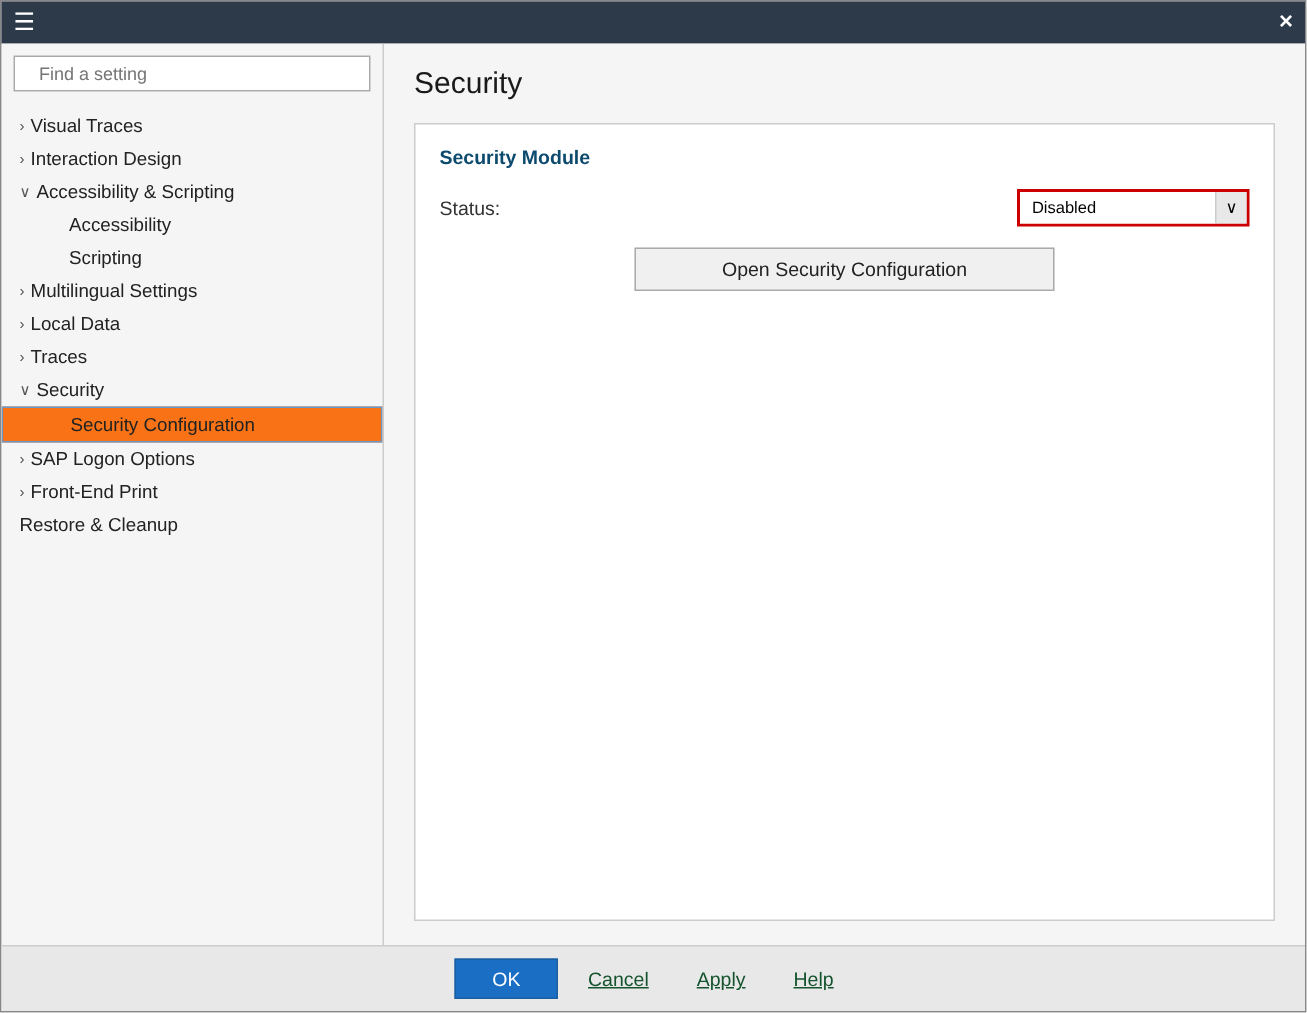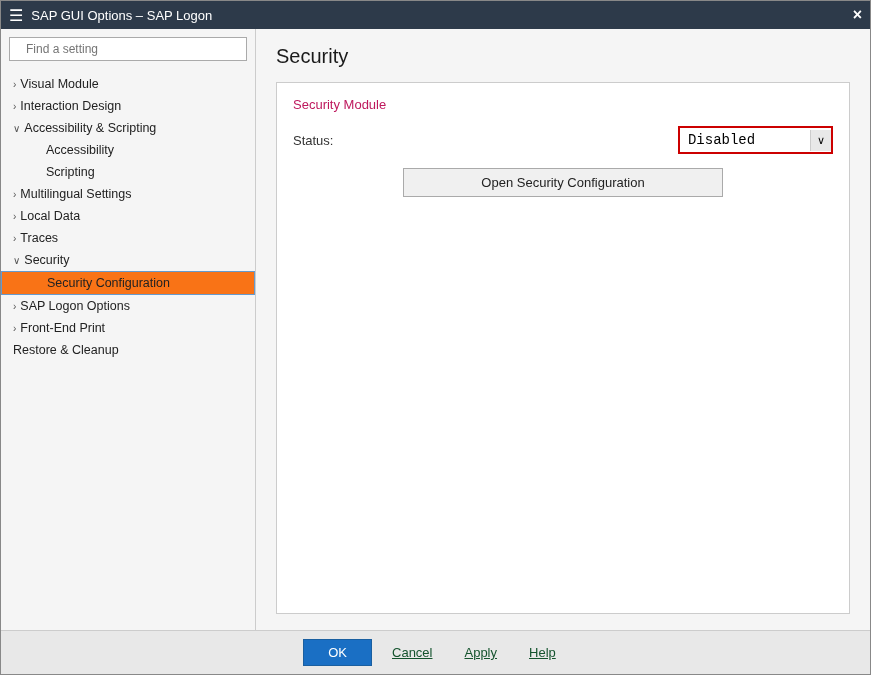--- a/index.html
+++ b/index.html
@@ -113,65 +113,64 @@
       margin-bottom: 14px;
     }
     .section-box {
       border: 1px solid #ccc;
       background: white;
       padding: 14px 16px;
       flex: 1;
     }
     .section-title {
       font-size: 13px;
-      font-weight: normal;
-      color: #be185d;
+      font-weight: bold;
+      color: #0c4a6e;
       margin-bottom: 14px;
     }
     .status-row {
       display: flex;
       align-items: center;
       justify-content: space-between;
       margin-bottom: 14px;
     }
     .status-label {
       font-size: 13px;
       color: #333;
     }
     .status-select {
       padding: 4px 24px 4px 8px;
       border: none;
       background: white;
-      font-size: 14px;
+      font-size: 11px;
       appearance: none;
       -webkit-appearance: none;
       cursor: pointer;
       outline: none;
       min-width: 130px;
-      font-family: Liberation Mono, monospace;
     }
     .select-arrow {
       display: inline-block;
       padding: 4px 6px;
       background: #e8e8e8;
       font-size: 11px;
       cursor: pointer;
       border-left: 1px solid #ccc;
       vertical-align: middle;
     }
     .open-config-btn {
       display: block;
       margin: 0 auto;
       padding: 6px 40px;
       background: #f0f0f0;
       border: 1px solid #aaa;
       font-size: 13px;
       cursor: pointer;
       color: #222;
-      width: 320px;
+      width: 280px;
       text-align: center;
     }
     .footer {
       background: #e8e8e8;
       border-top: 1px solid #ccc;
       height: 44px;
       display: flex;
       align-items: center;
       justify-content: center;
       gap: 8px;
@@ -205,35 +204,34 @@
     }
   </style>
 </head>
 <body>
 
 <div class="window">
 
   <div class="title-bar">
     <div class="title-bar-left">
       <span class="hamburger">☰</span>
-      <span class="title-text">SAP GUI Options – SAP Logon</span>
     </div>
     <span class="close-btn">×</span>
   </div>
 
   <div class="content-area">
 
     <div class="sidebar">
       <input class="search-box" type="text" placeholder="Find a setting" style="">
 
       <div class="nav-list">
 
         <div class="nav-item">
           <span class="chevron">›</span>
-          <span>Visual Module</span>
+          <span>Visual Traces</span>
         </div>
 
         <div class="nav-item">
           <span class="chevron">›</span>
           <span>Interaction Design</span>
         </div>
 
         <div class="nav-item">
           <span class="chevron">∨</span>
           <span>Accessibility &amp; Scripting</span>

